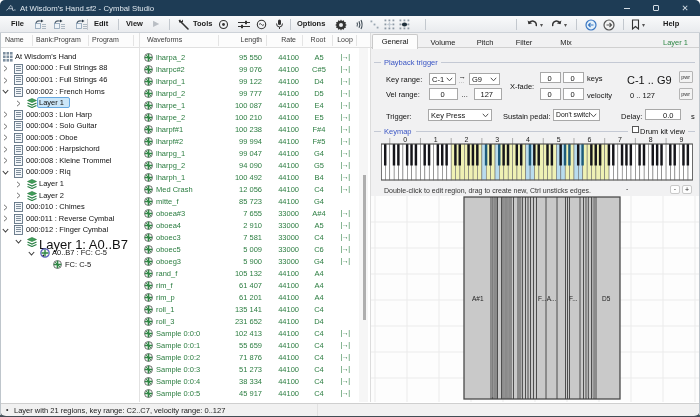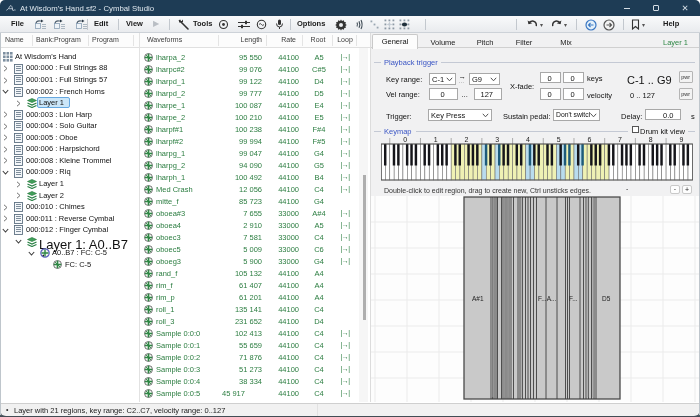--- a/index.html
+++ b/index.html
@@ -193,21 +193,21 @@
     <path d="M1 0.8 L4 3.5 L1 6.2" stroke="#707070" stroke-width="1" fill="none"></path>
   </svg>
 <svg class="abs" style="left:14px;top:75.2px;" width="9" height="10" viewBox="0 0 9 10">
     <rect x="0.5" y="0.5" width="8" height="9" fill="#f4f7fa" stroke="#5f7183" stroke-width="0.9"></rect>
     <g stroke="#5f7183" stroke-width="0.8">
       <line x1="2" y1="2.5" x2="7" y2="2.5"></line>
       <line x1="2" y1="4.5" x2="7" y2="4.5"></line>
       <line x1="2" y1="6.5" x2="7" y2="6.5"></line>
     </g>
   </svg>
-<div class="t" style="left:26px;top:75.0px;font-size:7.5px;color:#111;">000:001 : Full Strings 57</div>
+<div class="t" style="left:26px;top:75.0px;font-size:7.5px;color:#111;">000:001 : Full Strings 46</div>
 <svg class="abs" style="left:2px;top:88.95px;" width="7" height="5" viewBox="0 0 7 5">
     <path d="M0.8 1 L3.5 4 L6.2 1" stroke="#3c3c3c" stroke-width="1.1" fill="none"></path>
   </svg>
 <svg class="abs" style="left:14px;top:86.75px;" width="9" height="10" viewBox="0 0 9 10">
     <rect x="0.5" y="0.5" width="8" height="9" fill="#f4f7fa" stroke="#5f7183" stroke-width="0.9"></rect>
     <g stroke="#5f7183" stroke-width="0.8">
       <line x1="2" y1="2.5" x2="7" y2="2.5"></line>
       <line x1="2" y1="4.5" x2="7" y2="4.5"></line>
       <line x1="2" y1="6.5" x2="7" y2="6.5"></line>
     </g>
@@ -646,21 +646,21 @@
 <div class="t" style="left:222px;top:376.8px;width:40px;text-align:right;font-size:7.5px;color:#2b7d40;">38 334</div>
 <div class="t" style="left:265px;top:376.8px;width:34px;text-align:right;font-size:7.5px;color:#2b7d40;">44100</div>
 <div class="t" style="left:307px;top:376.8px;width:24px;text-align:center;font-size:7.5px;color:#2b7d40;">C4</div>
 <div class="t" style="left:334px;top:376.8px;width:22px;text-align:center;font-size:7px;color:#2b7d40;letter-spacing:-0.5px;">|→|</div>
 <svg class="abs" style="left:144px;top:389.0px;" width="9" height="9" viewBox="0 0 9 9">
     <circle cx="4.5" cy="4.5" r="4" fill="#f2f7f2" stroke="#555" stroke-width="0.8"></circle>
     <path d="M4.5 0.8 L4.5 8.2 M0.8 4.5 L8.2 4.5" stroke="#2f8745" stroke-width="1.6"></path>
     <path d="M2 2 L7 7" stroke="#2f8745" stroke-width="0.9"></path>
   </svg>
 <div class="t" style="left:156px;top:388.8px;font-size:7.5px;color:#2b7d40;">Sample 0:0:5</div>
-<div class="t" style="left:222px;top:388.8px;width:40px;text-align:left;font-size:7.5px;color:#2b7d40;">45 917</div>
+<div class="t" style="left:222px;top:388.8px;width:40px;text-align:right;font-size:7.5px;color:#2b7d40;">45 917</div>
 <div class="t" style="left:265px;top:388.8px;width:34px;text-align:right;font-size:7.5px;color:#2b7d40;">44100</div>
 <div class="t" style="left:307px;top:388.8px;width:24px;text-align:center;font-size:7.5px;color:#2b7d40;">C4</div>
 <div class="t" style="left:334px;top:388.8px;width:22px;text-align:center;font-size:7px;color:#2b7d40;letter-spacing:-0.5px;">|→|</div>
 <div class="abs" style="left:139px;top:33px;width:1px;height:369px;background:#e2e2e2;"></div>
 <div class="abs" style="left:359px;top:48px;width:9px;height:354px;background:#f6f6f6;"></div>
 <div class="abs" style="left:363px;top:175px;width:2.5px;height:145px;background:#aeaeae;"></div>
 <div class="abs" style="left:369.5px;top:33px;width:1px;height:369px;background:#dcdcdc;"></div>
 <div class="abs" style="left:371px;top:33px;width:329px;height:369px;background:#f1f1f2;"></div>
 <div class="abs" style="left:371px;top:33px;width:329px;height:15px;background:#f1f1f2;border-bottom:1px solid #d0d0d0;"></div>
 <div class="abs" style="left:372px;top:34px;width:46px;height:14.5px;background:#fcfcfc;border:1px solid #c9c9c9;border-bottom:none;border-radius:2px 2px 0 0;"></div>

